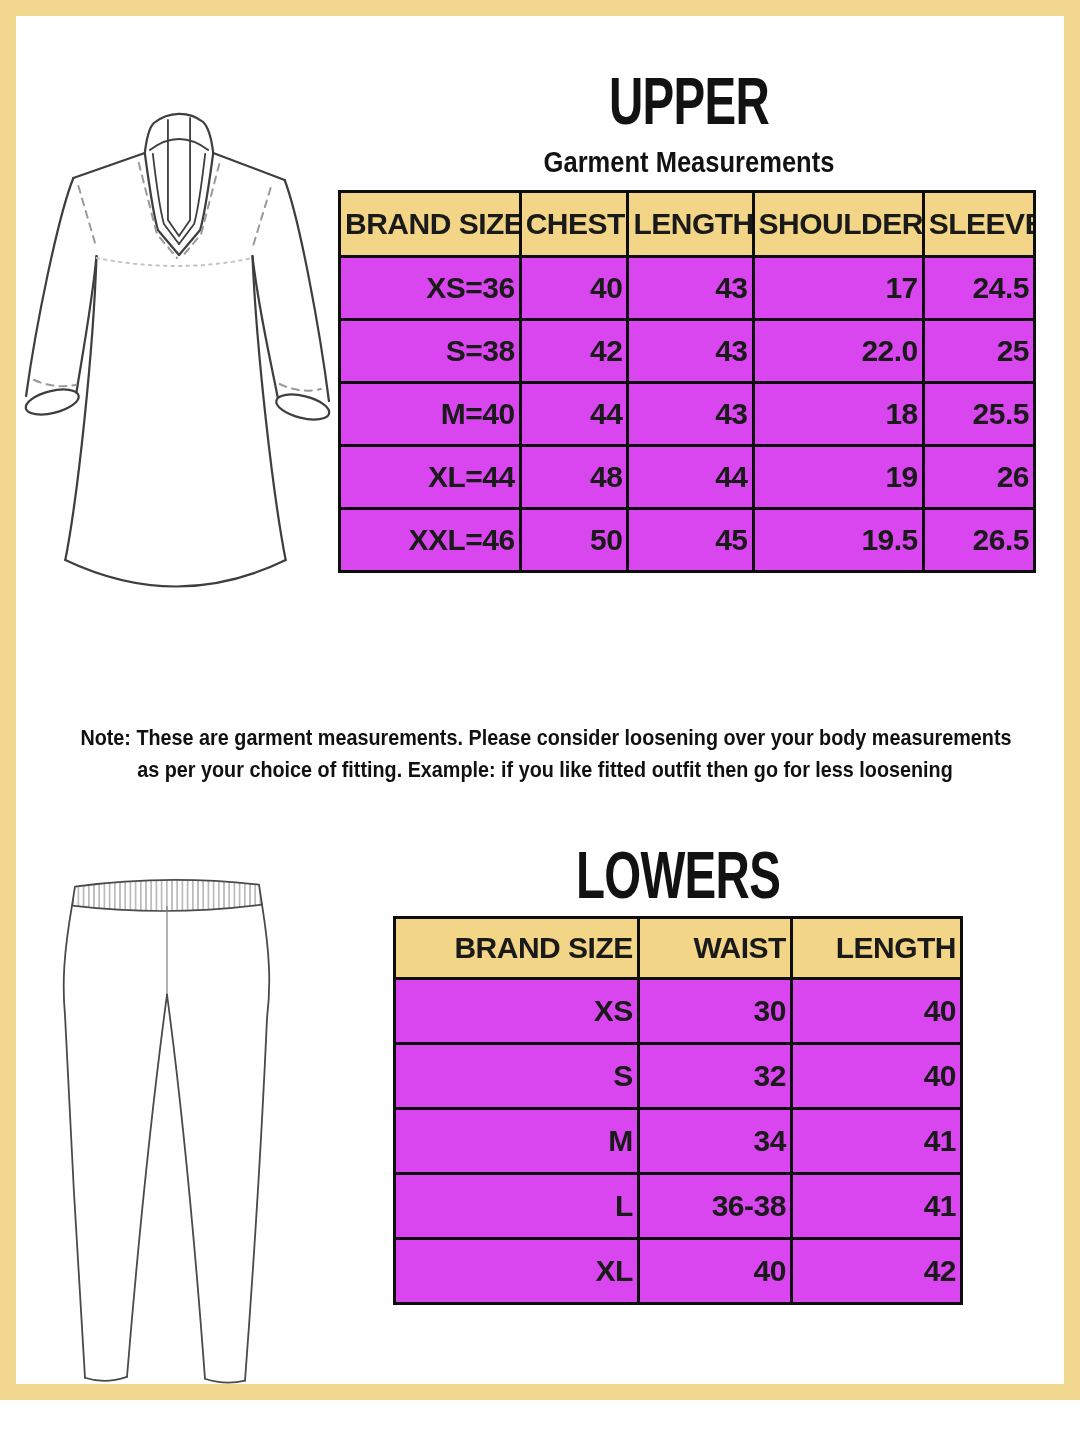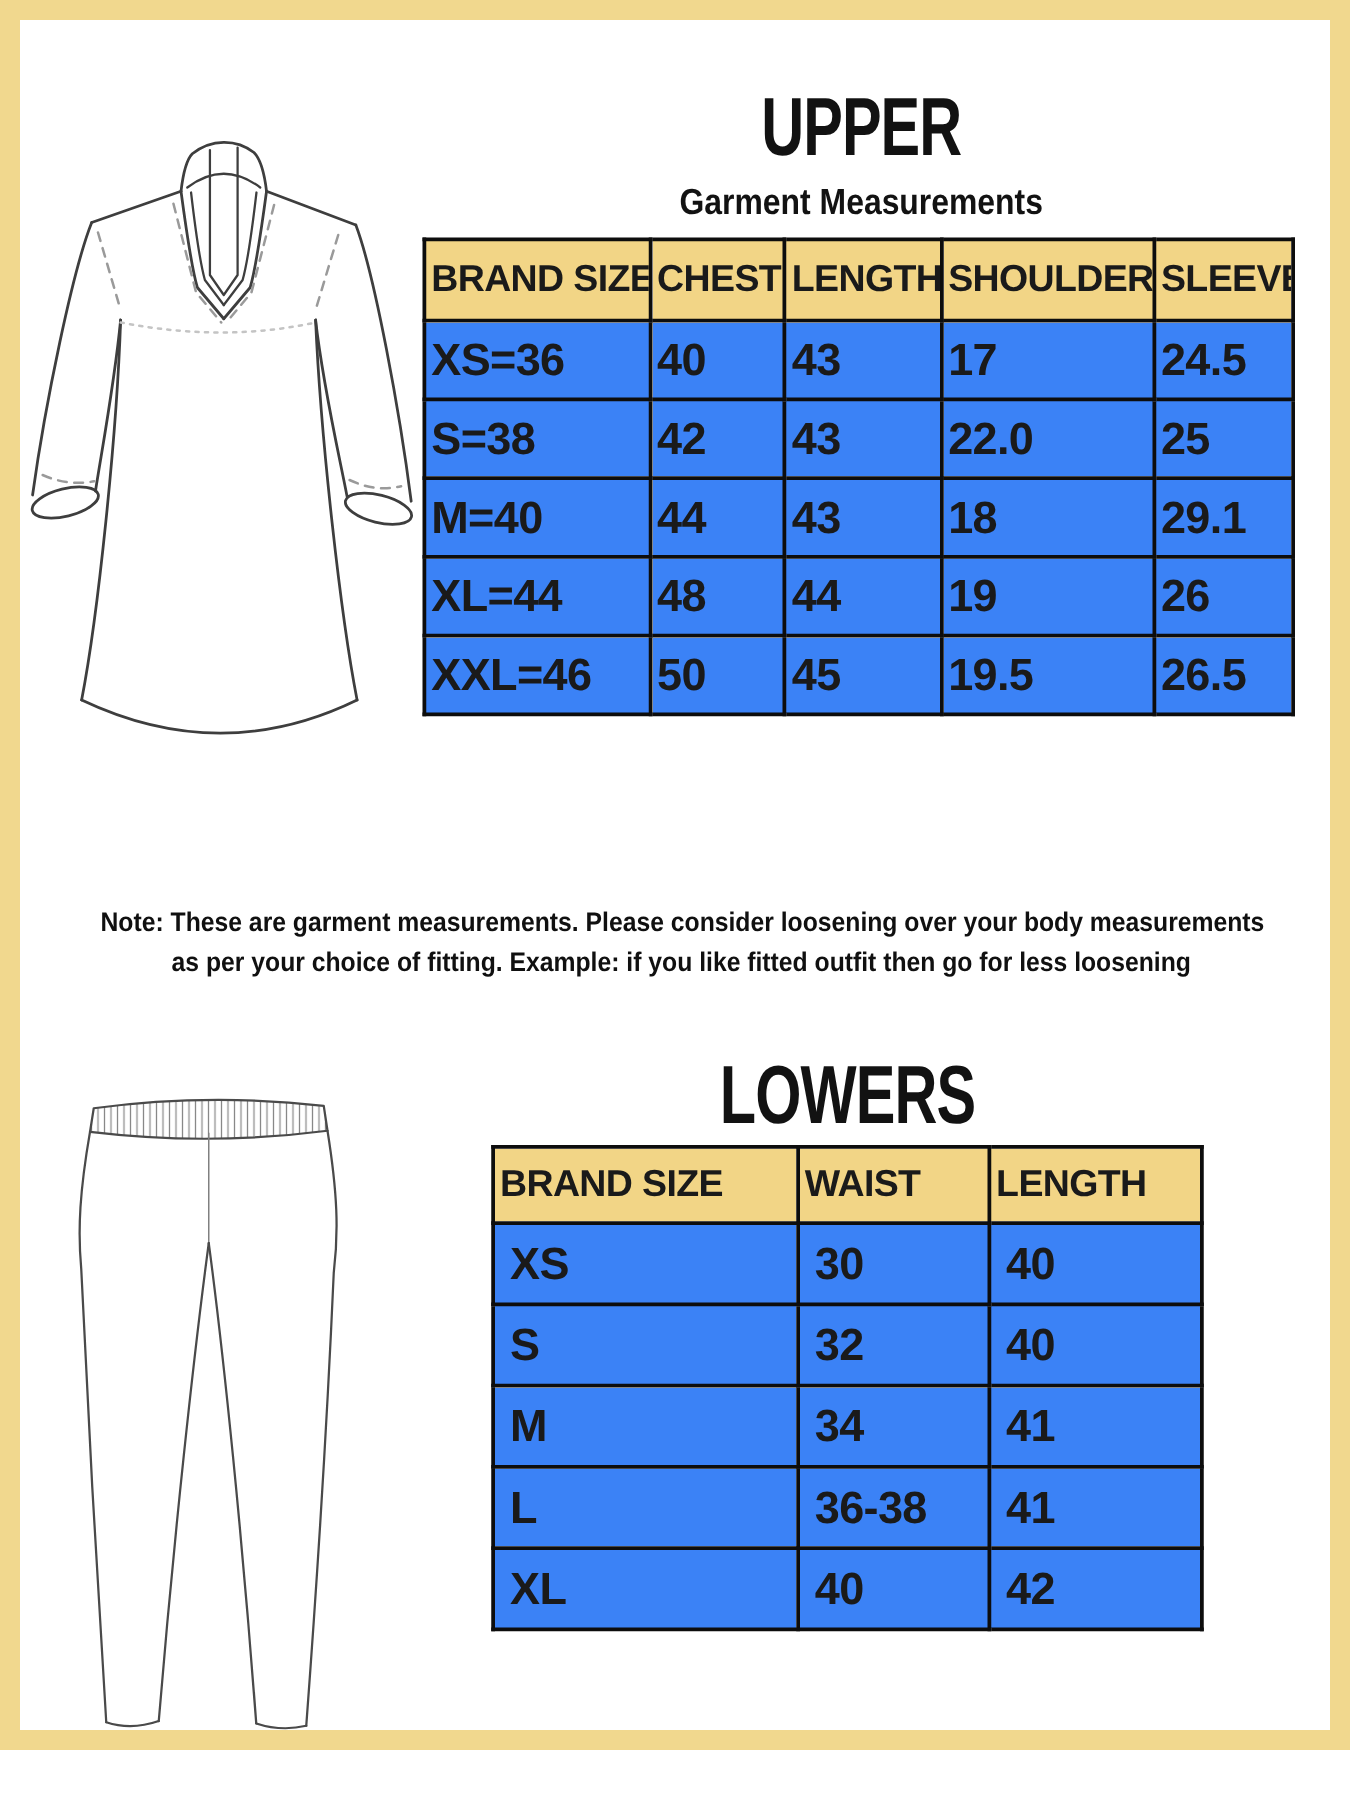--- a/index.html
+++ b/index.html
@@ -23,25 +23,25 @@
   .sub-title{
     margin:14px 0 0 0;font-weight:bold;font-size:29px;line-height:1;
     transform:scaleX(.88);transform-origin:center;white-space:nowrap;color:#121212;
   }
   
   table.size-table{
     position:absolute;border-collapse:collapse;table-layout:fixed;
     font-weight:bold;letter-spacing:-0.5px;
   }
   table.size-table th,table.size-table td{
-    border:3px solid #0d0d0d;text-align:left;vertical-align:middle;
+    border:3px solid #0d0d0d;text-align:right;vertical-align:middle;
     padding:0 4px;overflow:hidden;white-space:nowrap;
   }
   table.size-table th{background:#f2d586;font-size:30px;color:#1a1a1a;}
-  table.size-table td{background:#3b82f6;font-size:36px;color:#1a1a1a;}
+  table.size-table td{background:#d946ef;font-size:30px;color:#1a1a1a;}
   #upper-table{left:322px;top:174px;width:698px;}
   #upper-table th{height:62px;}
   #upper-table td{height:60px;}
   #lowers-table{left:377px;top:900px;width:570px;}
   #lowers-table th{height:58px;}
   #lowers-table td{height:62px;padding-left:12px;}
   
   .note{
     position:absolute;left:24px;top:684px;width:1010px;
     text-align:center;font-weight:bold;font-size:21.5px;line-height:1.5;
@@ -131,21 +131,21 @@
         <td>42</td>
         <td>43</td>
         <td>22.0</td>
         <td>25</td>
       </tr>
       <tr>
         <td>M=40</td>
         <td>44</td>
         <td>43</td>
         <td>18</td>
-        <td>29.1</td>
+        <td>25.5</td>
       </tr>
       <tr>
         <td>XL=44</td>
         <td>48</td>
         <td>44</td>
         <td>19</td>
         <td>26</td>
       </tr>
       <tr>
         <td>XXL=46</td>

